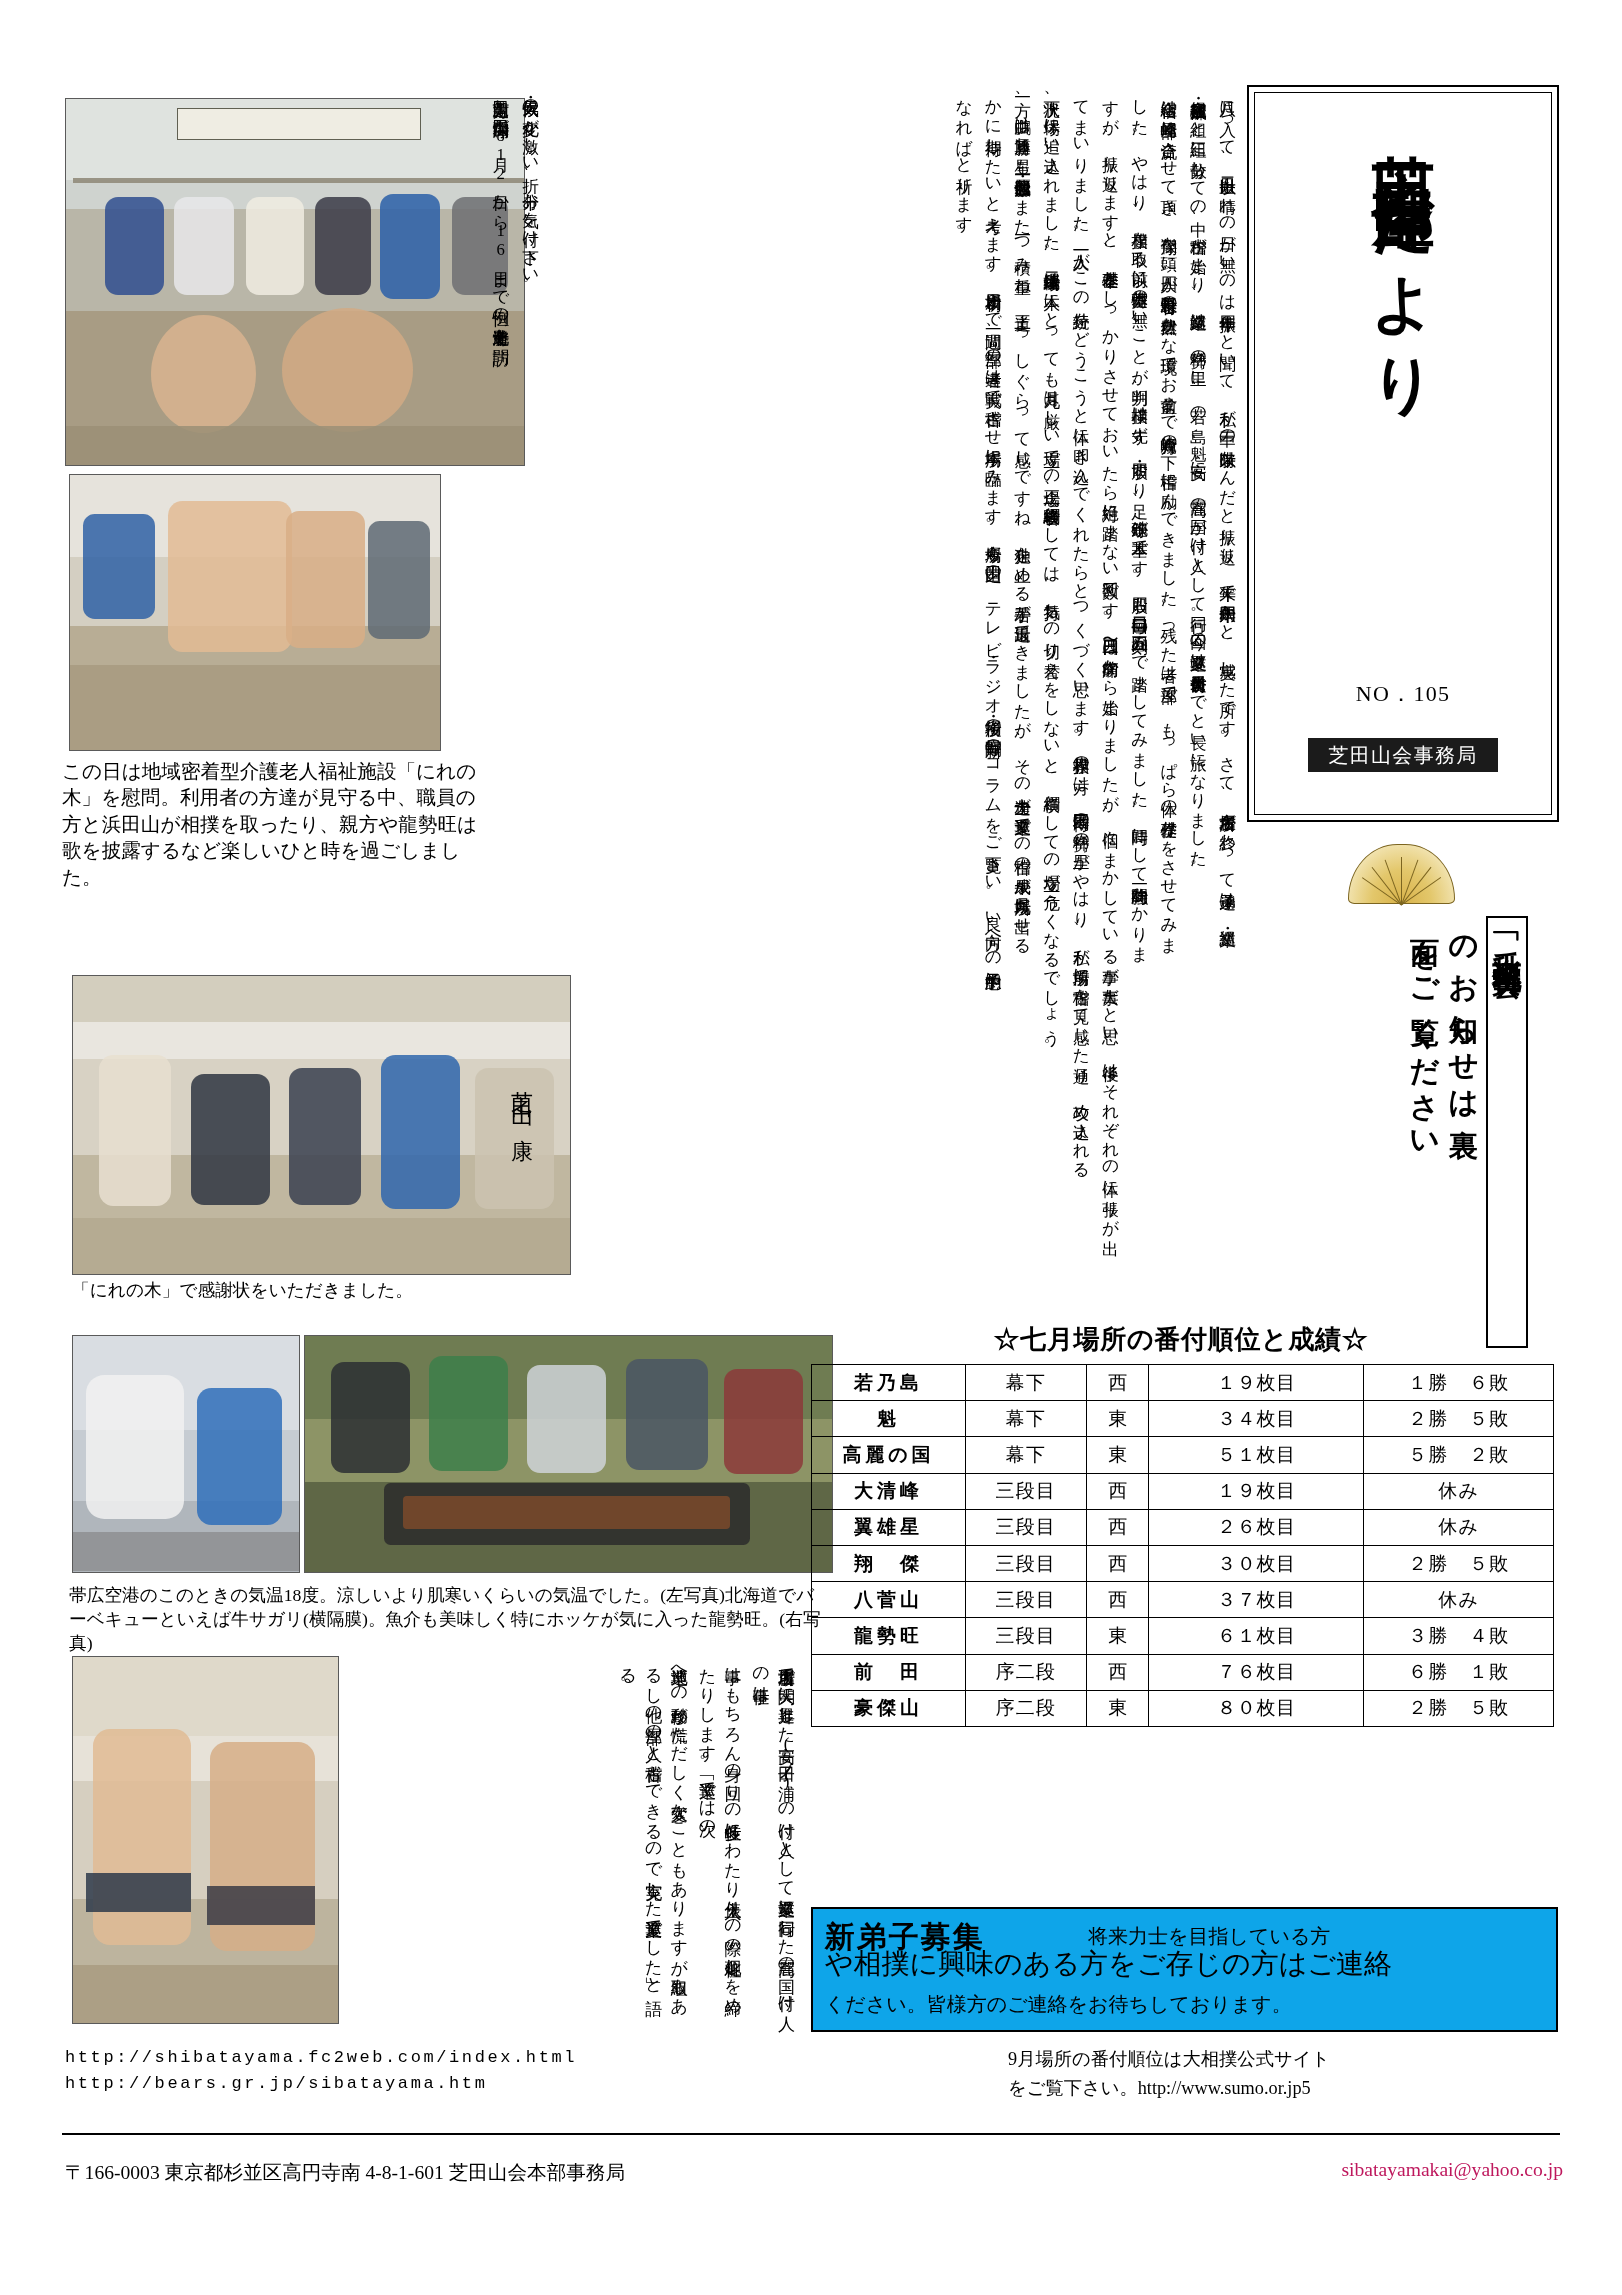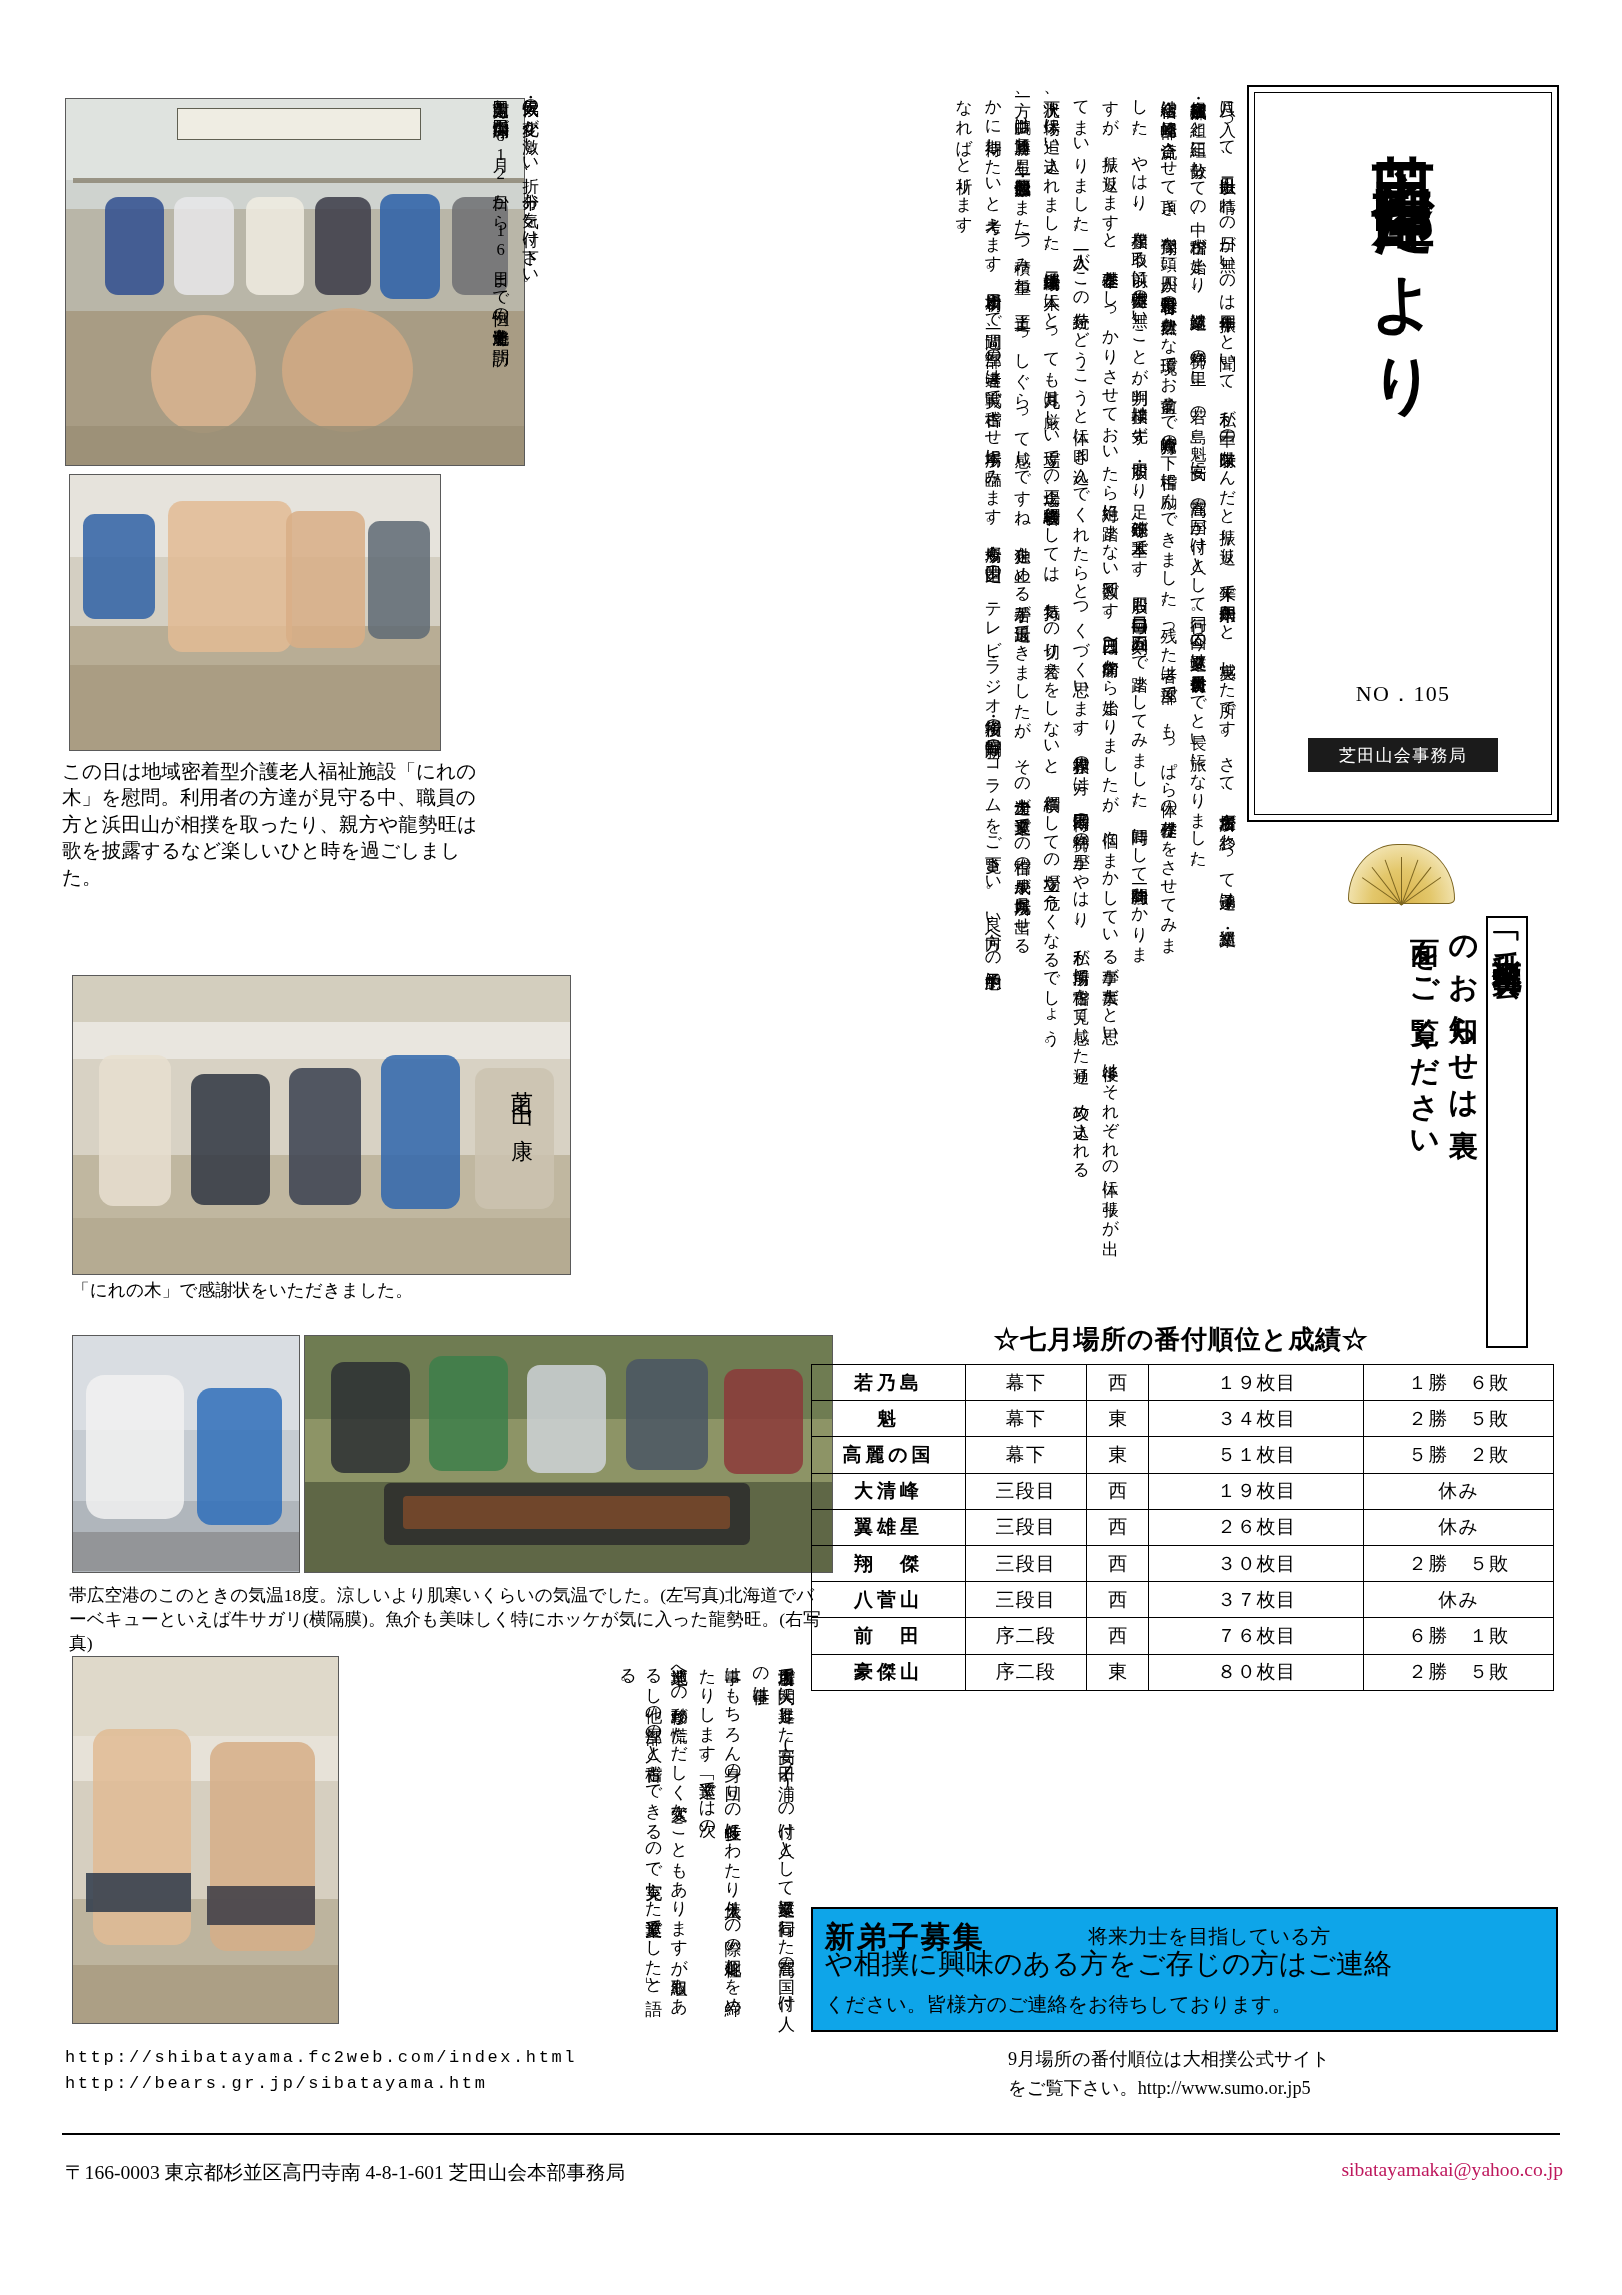--- a/index.html
+++ b/index.html
@@ -10,21 +10,21 @@
   .cap{position:absolute;font-family:"Liberation Serif",serif;line-height:1.35;}
 
   
   #masthead{position:absolute;left:1247px;top:85px;width:308px;height:733px;border:2px solid #000;background:#fff;}
   #masthead .inner{position:absolute;left:5.2px;top:5.2px;right:5.2px;bottom:5.2px;border:0.7px solid #000;}
   #mast-title{position:absolute;top:17px;left:0;right:0;display:flex;justify-content:center;}
   #mast-title span{writing-mode:vertical-rl;text-orientation:upright;font-size:63px;font-weight:bold;letter-spacing:9.2px;font-family:"Liberation Serif",serif;line-height:1.02;}
 
   #mast-no{position:absolute;left:0;right:0;top:592px;text-align:center;font-size:22px;letter-spacing:1.3px;font-family:"Liberation Serif",serif;}
   #mast-date{position:absolute;left:0;right:0;top:657px;text-align:center;font-size:17.7px;font-family:"Liberation Serif",serif;}
-  #mast-stamp{position:absolute;left:50%;transform:translateX(-50%);top:651px;width:190px;height:34px;background:#1b1b1b;color:#fff;font-size:17px;letter-spacing:1.3px;display:flex;align-items:center;justify-content:center;font-family:"Liberation Serif",serif;}
+  #mast-stamp{position:absolute;left:50%;transform:translateX(-50%);top:651px;width:190px;height:34px;background:#1b1b1b;color:#fff;font-size:20px;letter-spacing:1.3px;display:flex;align-items:center;justify-content:center;font-family:"Liberation Serif",serif;}
 
   
   #fan{position:absolute;left:1348px;top:844px;width:105px;height:65px;}
   #fan .fan-body{position:absolute;left:0;top:0;width:105px;height:58px;
      background:radial-gradient(ellipse at 50% 100%, #d8b24a 0%, #e3c76b 40%, #f0e0a8 70%, #ffffff 100%);
      border:1.3px solid #7c6520;border-radius:52px 52px 6.5px 6.5px / 58px 58px 5.2px 5.2px;}
   #fan .rib{position:absolute;bottom:3.9px;left:50%;width:1.3px;height:48px;background:#7c6520;transform-origin:bottom center;}
 
   
   #right-head{position:absolute;left:1279px;top:916px;width:249px;height:432px;display:flex;flex-direction:row-reverse;gap:6.5px;}
@@ -270,20 +270,27 @@
         <td class="res">２勝　５敗</td>
       </tr>
       <tr>
         <td class="name">八菅山</td>
         <td class="div">三段目</td>
         <td class="side">西</td>
         <td class="num">３７枚目</td>
         <td class="res">休み</td>
       </tr>
       <tr>
+        <td class="name">龍勢旺</td>
+        <td class="div">三段目</td>
+        <td class="side">東</td>
+        <td class="num">６１枚目</td>
+        <td class="res">３勝　４敗</td>
+      </tr>
+      <tr>
         <td class="name">前　田</td>
         <td class="div">序二段</td>
         <td class="side">西</td>
         <td class="num">７６枚目</td>
         <td class="res">６勝　１敗</td>
       </tr>
       <tr>
         <td class="name">豪傑山</td>
         <td class="div">序二段</td>
         <td class="side">東</td>

